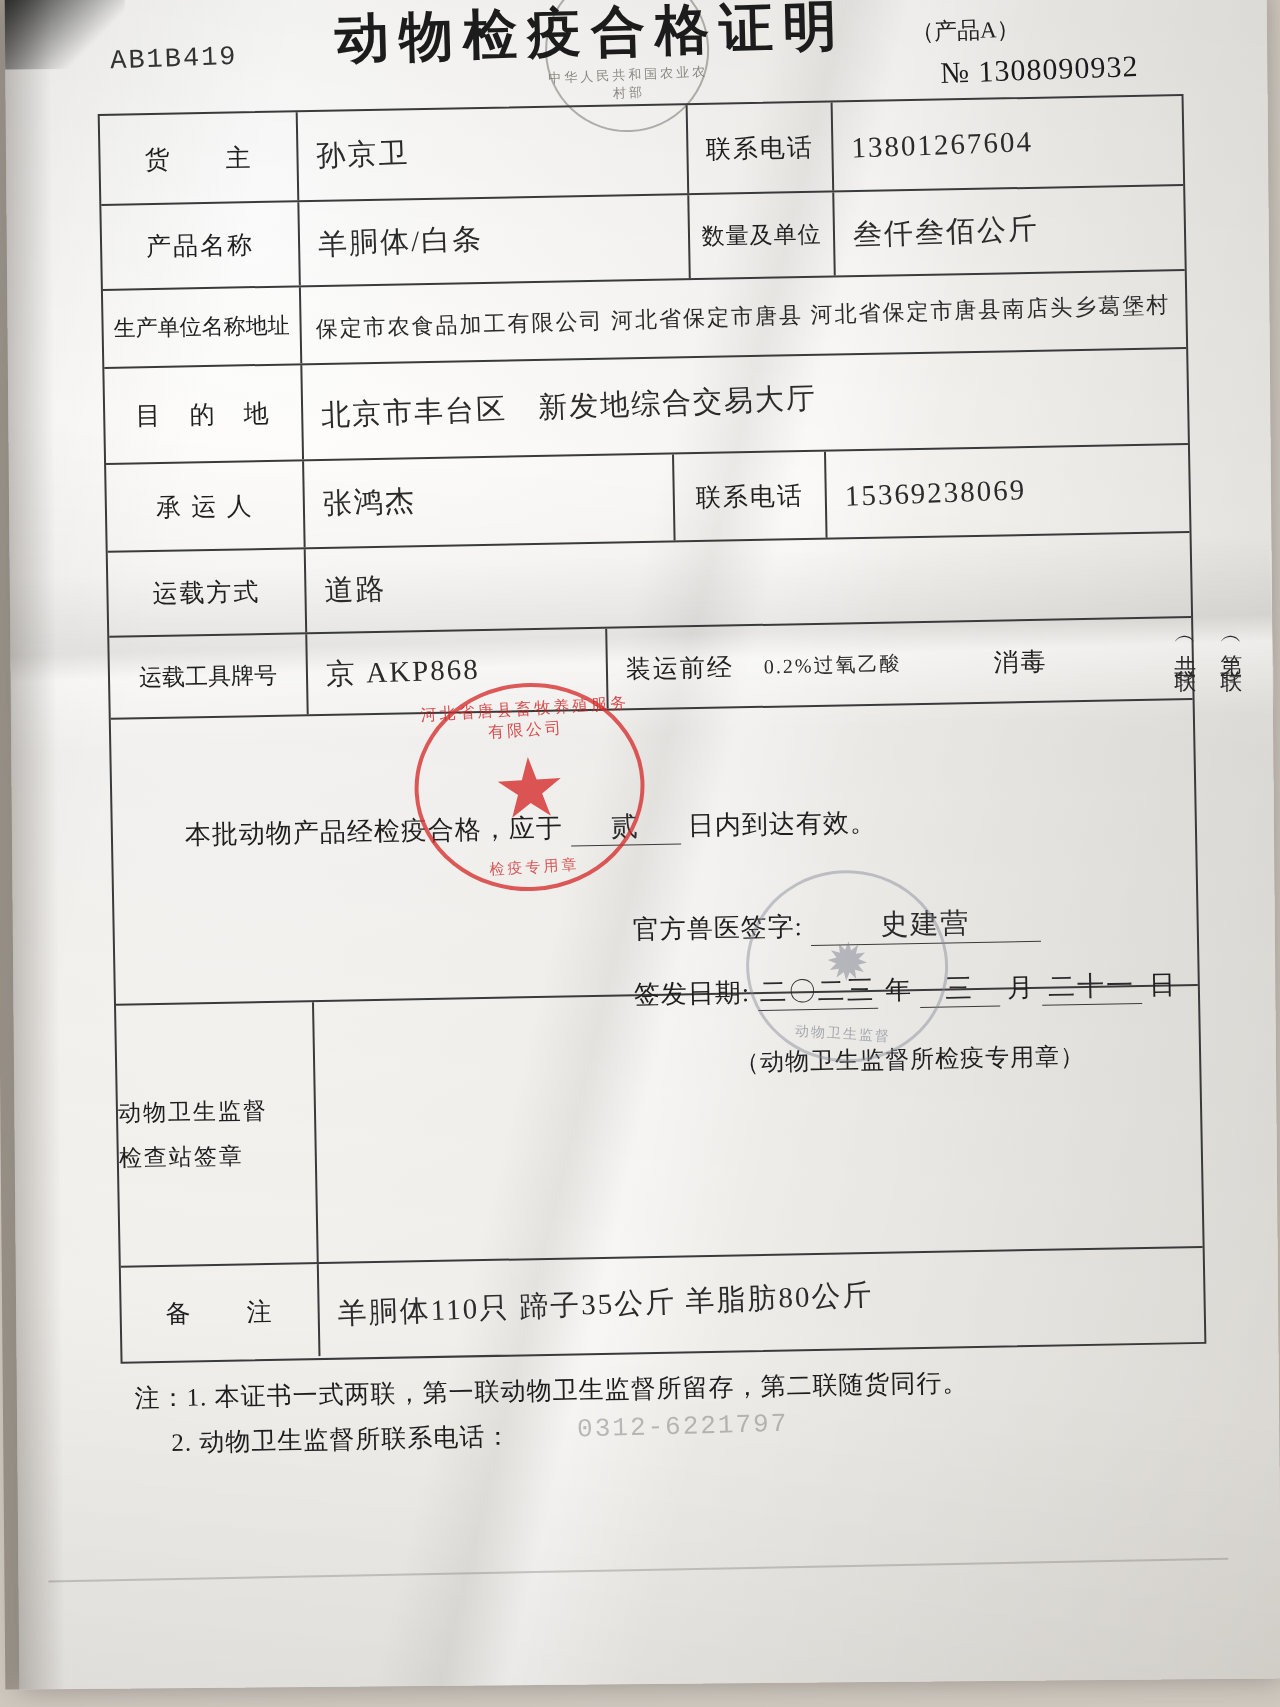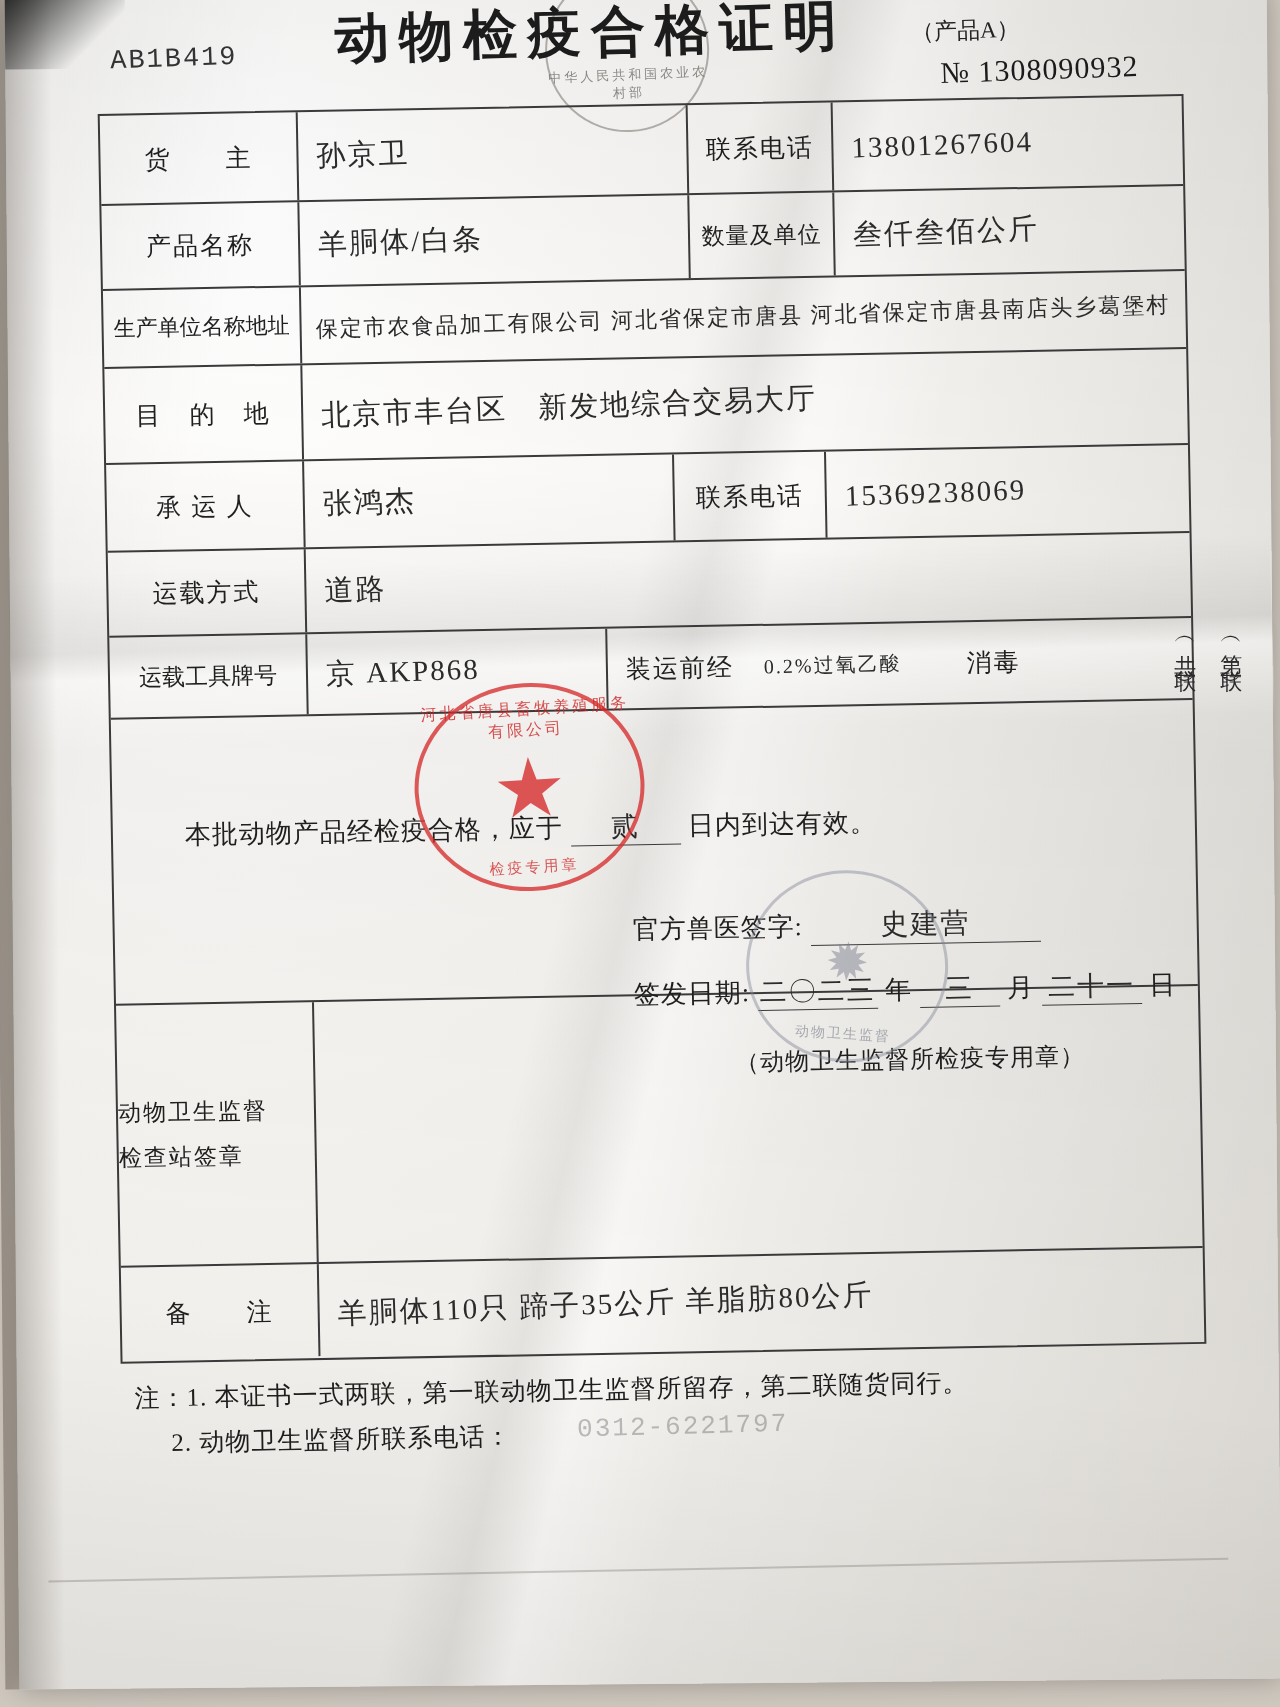--- a/index.html
+++ b/index.html
@@ -222,21 +222,21 @@
     </div>
 
     <div class="row" style="top:522px;height:82px;">
       <div class="cell vline lbl" style="left:0;width:198px;font-size:23px;letter-spacing:0;">运载工具牌号</div>
       <div class="cell vline" style="left:198px;width:300px;">
         <span class="hand hw val">京 AKP868</span>
       </div>
       <div class="cell" style="left:498px;width:582px;justify-content:flex-start;">
         <span class="lbl" style="width:auto;padding-left:18px;">装运前经</span>
         <span class="hand hw-small" style="margin-left:30px;font-size:20px;">0.2%过氧乙酸</span>
-        <span class="lbl" style="width:auto;margin-left:65px;">消毒</span>
+        <span class="lbl" style="width:auto;margin-left:92px;">消毒</span>
       </div>
     </div>
 
     <div class="row" style="top:604px;height:286px;">
       <div id="stmt">
         <div class="statement-line" style="left:72px;top:98px;">
           <span>本批动物产品经检疫合格，应于</span>
           <span class="ul hand" style="min-width:110px;font-size:27px;">贰</span>
           <span>日内到达有效。</span>
         </div>

